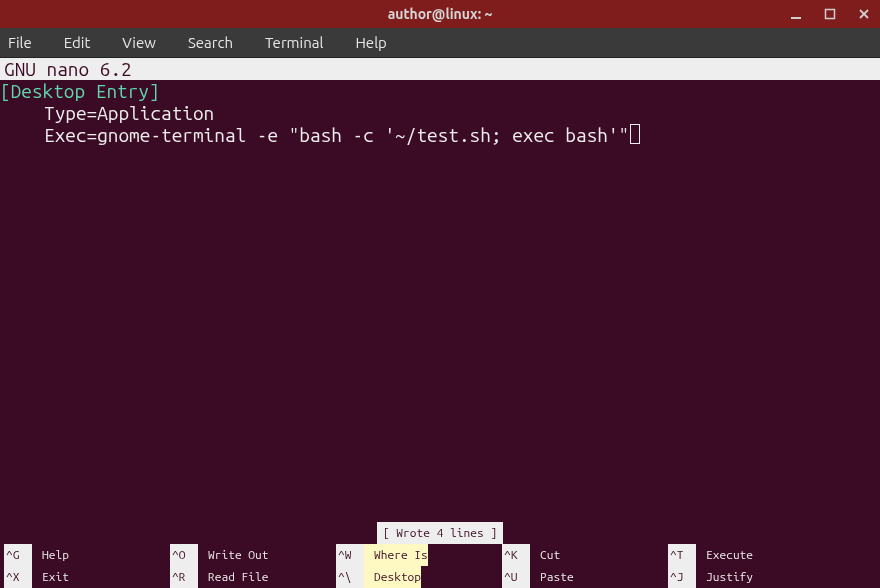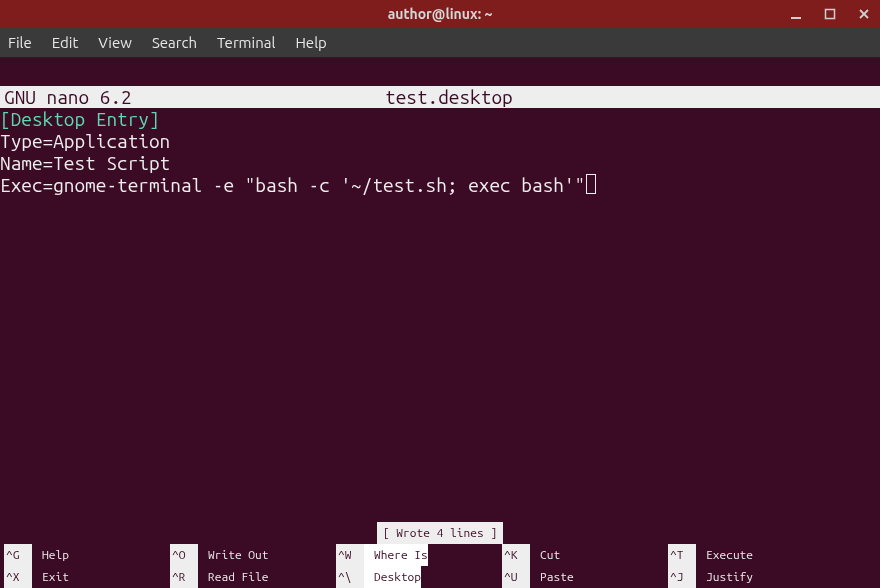--- a/index.html
+++ b/index.html
@@ -45,21 +45,21 @@
   
   .menubar {
     height: 30px;
     background: #3a3a3a;
     color: #e8e8e8;
     display: flex;
     align-items: center;
     font-family: "Ubuntu", sans-serif;
     font-size: 15px;
     padding: 0 8px;
-    gap: 20px;
+    gap: 32px;
     border-bottom: 1px solid #222;
   }
   .menubar .menu-item { cursor: pointer; }
   
   .terminal {
     width: 100%;
     height: calc(100% - 58px);
     background: #3b0a24;
     font-size: 19px;
     line-height: 22px;
@@ -69,38 +69,37 @@
   .grid {
     position: absolute;
     inset: 0;
   }
   .row {
     display: flex;
     height: 22px;
     white-space: pre;
   }
   .cell-green { color: #5fd7af; }
-  .cell-def   { color: #eeeeee; }
+  .cell-def   { color: #eeeeee; padding-left: 44px; }
   .cursor {
     display: inline-block;
     width: 10px;
     height: 20px;
     border: 1px solid #eeeeee;
     margin-left: 1px;
     vertical-align: bottom;
   }
   
   .nano-header {
     display: flex;
     background: #eeeeee;
     color: #3b0a24;
     height: 22px;
     line-height: 22px;
     padding: 0 4px;
-    margin-top: 28px;
   }
   .nano-header .left { flex: 0 0 auto; padding-right: 10px; }
   .nano-header .center { flex: 1; text-align: center; }
   
   .footer {
     position: absolute;
     bottom: 0;
     left: 0;
     width: 100%;
     color: #eeeeee;
@@ -131,21 +130,21 @@
     flex: 0 0 auto;
   }
   .shortcut .key {
     background: #eeeeee;
     color: #3b0a24;
     padding: 0 3px 0 2px;
     min-width: 28px;
   }
   .shortcut.highlight .label,
   .shortcut.highlight .gap {
-    background: #ffffff;
+    background: #fef9c3;
     color: #3b0a24;
   }
   .shortcut .gap { width: 6px; }
   .shortcut .label { flex: 0 0 auto; padding-left: 4px; }
 </style>
 </head>
 <body>
 
 <div class="titlebar">
   <span>author@linux: ~</span>
@@ -176,28 +175,26 @@
   <span class="menu-item">Search</span>
   <span class="menu-item">Terminal</span>
   <span class="menu-item">Help</span>
 </div>
 
 <div class="terminal">
   <div class="grid">
 
     <div class="nano-header">
       <span class="left">  GNU nano 6.2</span>
-      <span class="center">test.desktop</span>
       <span style="flex:0 0 120px"></span>
     </div>
 
     <div id="editor-lines">
         <div class="row"><span class="cell-green">[Desktop Entry]</span></div>
         <div class="row"><span class="cell-def">Type=Application</span></div>
-        <div class="row"><span class="cell-def">Name=Test Script</span></div>
         <div class="row"><span class="cell-def">Exec=gnome-terminal -e "bash -c '~/test.sh; exec bash'"</span><span class="cursor"></span></div>
       </div>
 
   </div>
 
   <div class="footer">
     <div class="status-row">
       <span class="status-badge">[ Wrote 4 lines ]</span>
     </div>
     <div class="shortcut-rows">

